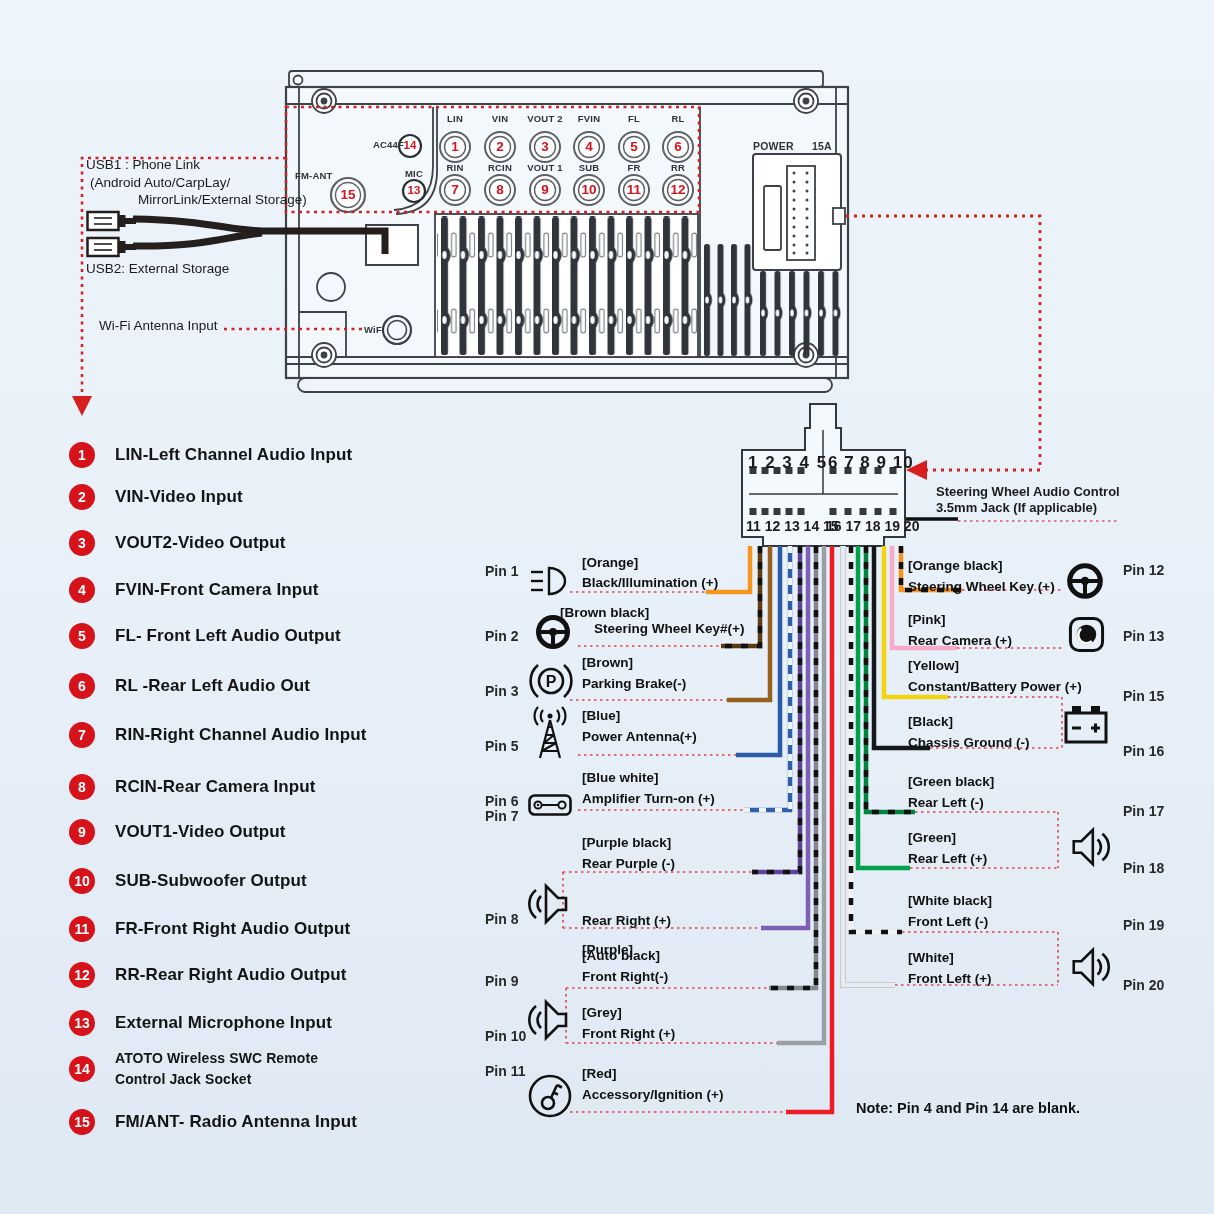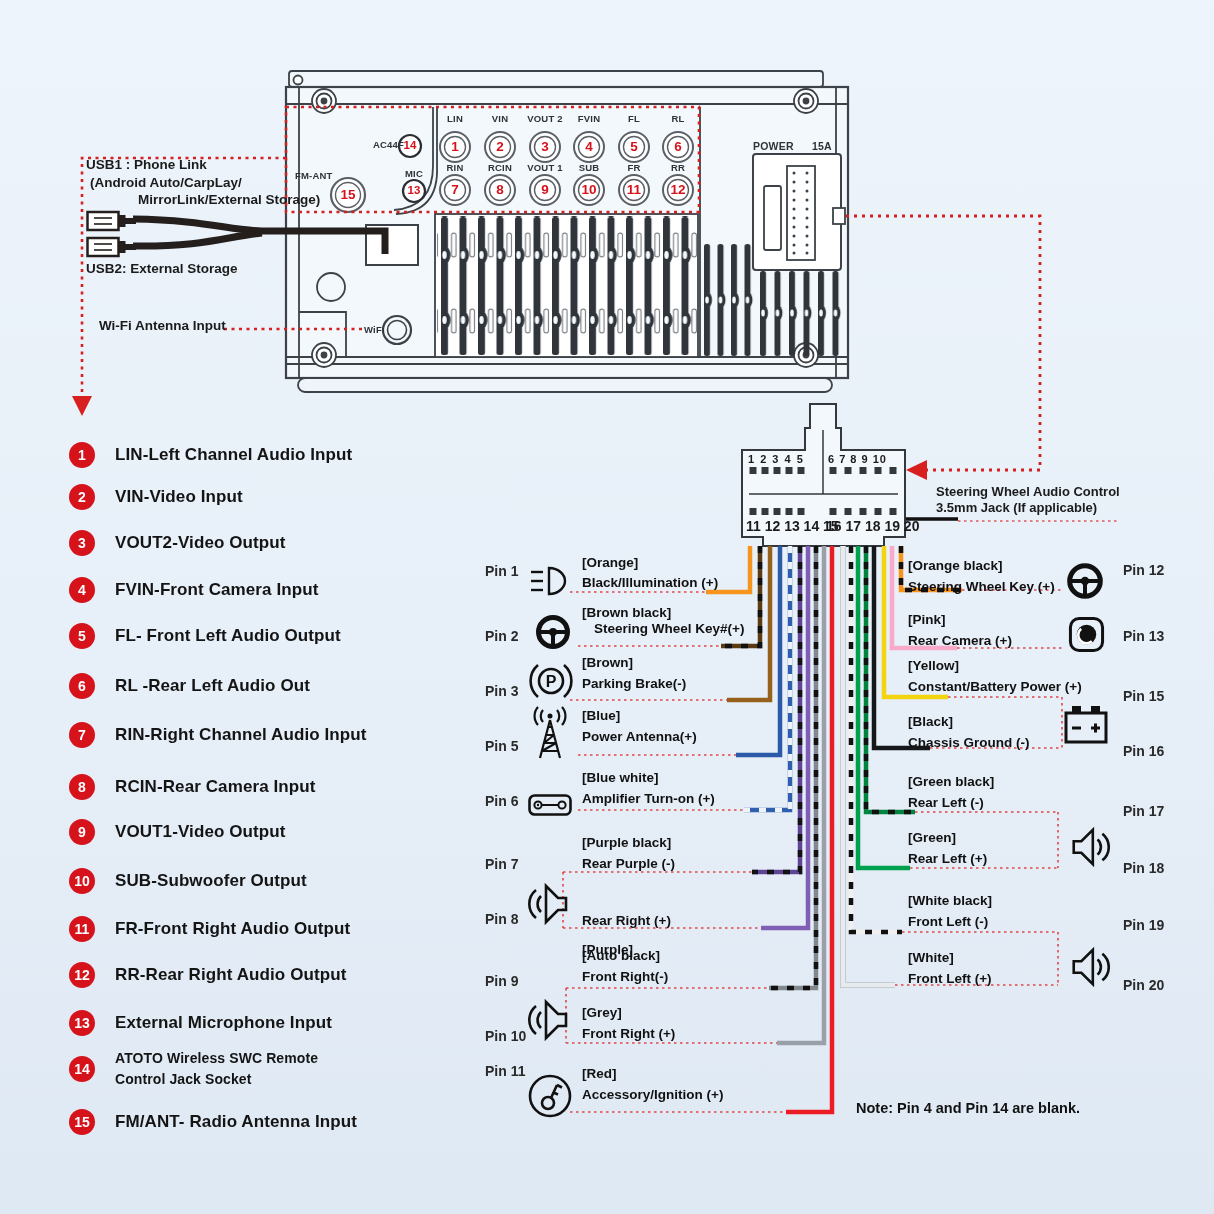--- a/index.html
+++ b/index.html
@@ -9,31 +9,31 @@
   #stage{position:absolute;inset:0;width:1214px;height:1214px;}
   svg.bg{position:absolute;left:0;top:0;}
   .abs{position:absolute;}
   .txt{color:#1b1b1b;font-weight:bold;white-space:nowrap;}
   
   .devlbl{font-size:9.5px;font-weight:bold;color:#2e3338;letter-spacing:.2px;}
   .jkl{width:44px;text-align:center;}
   .jkn{width:44px;text-align:center;font-size:13.5px;font-weight:bold;color:#d6121b;}
   .jkn.sm{font-size:11.5px;}
   
-  .usbt{font-size:13.5px;font-weight:bold;color:#1b1b1b;}
+  .usbt{font-size:13.5px;font-weight:normal;color:#1b1b1b;}
   
   .lrow{position:absolute;left:69px;display:flex;align-items:center;gap:20px;min-height:26px;}
   .lcirc{width:26px;height:26px;border-radius:50%;background:#d6121b;color:#fff;
          font-size:14px;font-weight:bold;text-align:center;line-height:26px;flex:0 0 26px;}
   .llbl{font-size:17px;font-weight:bold;color:#141414;letter-spacing:.1px;}
   .llbl.wrap{white-space:normal;width:250px;line-height:21px;font-size:14px;}
   
   .pinlbl{font-size:14px;font-weight:bold;color:#2a2a2a;}
   .wirecolor,.wiredesc{font-size:13.5px;font-weight:bold;color:#111;}
-  .conn-num{font-size:11px;font-weight:bold;color:#1b1b1b;letter-spacing:1.5px;}
+  .conn-num{font-size:17px;font-weight:bold;color:#1b1b1b;letter-spacing:1.5px;}
   .conn-num.b{font-size:14px;letter-spacing:0;}
   .swc{font-size:13px;font-weight:bold;color:#1b1b1b;line-height:16px;}
   .note{font-size:14.5px;font-weight:bold;color:#111;}
   .icon{position:absolute;}
   .icon *{vector-effect:non-scaling-stroke;}
 </style>
 </head>
 <body>
 
 <div id="stage">
@@ -404,32 +404,32 @@
 <div class="abs conn-num" style="left:828px;top:453px;letter-spacing:1px;">6 7 8 9 10</div>
 <div class="abs conn-num b" style="left:746px;top:518px;">11 12 13 14 15</div>
 <div class="abs conn-num b" style="left:826px;top:518px;">16 17 18 19 20</div>
 <div class="abs swc" style="left:936px;top:484px;">Steering Wheel Audio Control</div>
 <div class="abs swc" style="left:936px;top:500px;">3.5mm Jack (If applicable)</div>
 
 <div class="abs pinlbl" style="left:485px;top:563px;">Pin 1</div>
 <div class="abs wirecolor" style="left:582px;top:555px;">[Orange]</div>
 <div class="abs wiredesc" style="left:582px;top:575px;">Black/Illumination (+)</div>
 <div class="abs pinlbl" style="left:485px;top:628px;">Pin 2</div>
-<div class="abs wirecolor" style="left:582px;top:605px;">[Brown black]</div>
+<div class="abs wirecolor" style="left:560px;top:605px;">[Brown black]</div>
 <div class="abs wiredesc" style="left:582px;top:621px;margin-left:12px;">Steering Wheel Key#(+)</div>
 <div class="abs pinlbl" style="left:485px;top:683px;">Pin 3</div>
 <div class="abs wirecolor" style="left:582px;top:655px;">[Brown]</div>
 <div class="abs wiredesc" style="left:582px;top:676px;">Parking Brake(-)</div>
 <div class="abs pinlbl" style="left:485px;top:738px;">Pin 5</div>
 <div class="abs wirecolor" style="left:582px;top:708px;">[Blue]</div>
 <div class="abs wiredesc" style="left:582px;top:729px;">Power Antenna(+)</div>
 <div class="abs pinlbl" style="left:485px;top:793px;">Pin 6</div>
 <div class="abs wirecolor" style="left:582px;top:770px;">[Blue white]</div>
 <div class="abs wiredesc" style="left:582px;top:791px;">Amplifier Turn-on (+)</div>
-<div class="abs pinlbl" style="left:485px;top:856px;">Pin 7</div>
+<div class="abs pinlbl" style="left:485px;top:808px;">Pin 7</div>
 <div class="abs wirecolor" style="left:582px;top:835px;">[Purple black]</div>
 <div class="abs wiredesc" style="left:582px;top:856px;">Rear Purple (-)</div>
 <div class="abs pinlbl" style="left:485px;top:911px;">Pin 8</div>
 <div class="abs wirecolor" style="left:582px;top:942px;">[Purple]</div>
 <div class="abs wiredesc" style="left:582px;top:913px;">Rear Right (+)</div>
 <div class="abs pinlbl" style="left:485px;top:973px;">Pin 9</div>
 <div class="abs wirecolor" style="left:582px;top:948px;">[Auto black]</div>
 <div class="abs wiredesc" style="left:582px;top:969px;">Front Right(-)</div>
 <div class="abs pinlbl" style="left:485px;top:1028px;">Pin 10</div>
 <div class="abs wirecolor" style="left:582px;top:1005px;">[Grey]</div>

